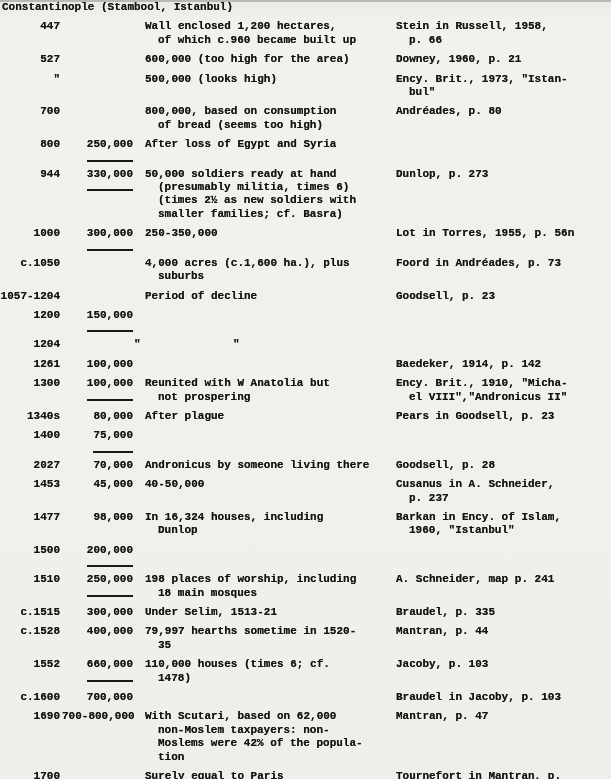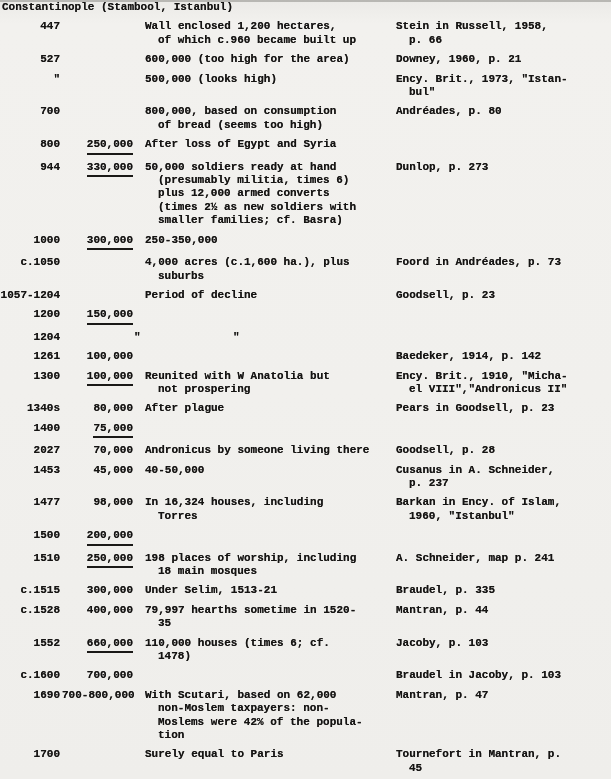--- a/index.html
+++ b/index.html
@@ -45,21 +45,21 @@
     padding-right: 2px;
     white-space: pre;
   }
   .cell-pop {
     text-align: right;
     white-space: pre;
   }
   .cell-pop .u {
     display: inline-block;
     border-bottom: 2px solid #1a1917;
-    padding-bottom: 1px;
+    padding-bottom: 8px;
   }
   .cell-desc {
     padding-left: 12px;
   }
   .cell-src {
     padding-left: 1px;
   }
   .line {
     white-space: pre;
   }
@@ -124,34 +124,36 @@
           <div class="line">After loss of Egypt and Syria</div>
         </div>
         <div class="cell-src"></div>
       </div>
       <div class="row">
         <div class="cell-year">944</div>
         <div class="cell-pop"><span class="u">330,000</span></div>
         <div class="cell-desc">
           <div class="line">50,000 soldiers ready at hand</div>
           <div class="line cont">(presumably militia, times 6)</div>
-          <div class="line cont">plus 12,000 armed converts</div>
           <div class="line cont">(times 2½ as new soldiers with</div>
           <div class="line cont">smaller families; cf. Basra)</div>
         </div>
         <div class="cell-src">
           <div class="line">Dunlop, p. 273</div>
         </div>
       </div>
       <div class="row">
         <div class="cell-year">1000</div>
         <div class="cell-pop"><span class="u">300,000</span></div>
         <div class="cell-desc">
           <div class="line">250-350,000</div>
         </div>
+        <div class="cell-src">
+          <div class="line">Lot in Torres, 1955, p. 56n</div>
+        </div>
       </div>
       <div class="row">
         <div class="cell-year">c.1050</div>
         <div class="cell-pop"></div>
         <div class="cell-desc">
           <div class="line">4,000 acres (c.1,600 ha.), plus</div>
           <div class="line cont">suburbs</div>
         </div>
         <div class="cell-src">
           <div class="line">Foord in Andréades, p. 73</div>
@@ -235,21 +237,21 @@
         <div class="cell-src">
           <div class="line">Cusanus in A. Schneider,</div>
           <div class="line cont">p. 237</div>
         </div>
       </div>
       <div class="row">
         <div class="cell-year">1477</div>
         <div class="cell-pop"><span>98,000</span></div>
         <div class="cell-desc">
           <div class="line">In 16,324 houses, including</div>
-          <div class="line cont">Torres</div>
+          <div class="line cont">Dunlop</div>
         </div>
         <div class="cell-src">
           <div class="line">Barkan in Ency. of Islam,</div>
           <div class="line cont">1960, "Istanbul"</div>
         </div>
       </div>
       <div class="row">
         <div class="cell-year">1500</div>
         <div class="cell-pop"><span class="u">200,000</span></div>
         <div class="cell-desc"></div>

